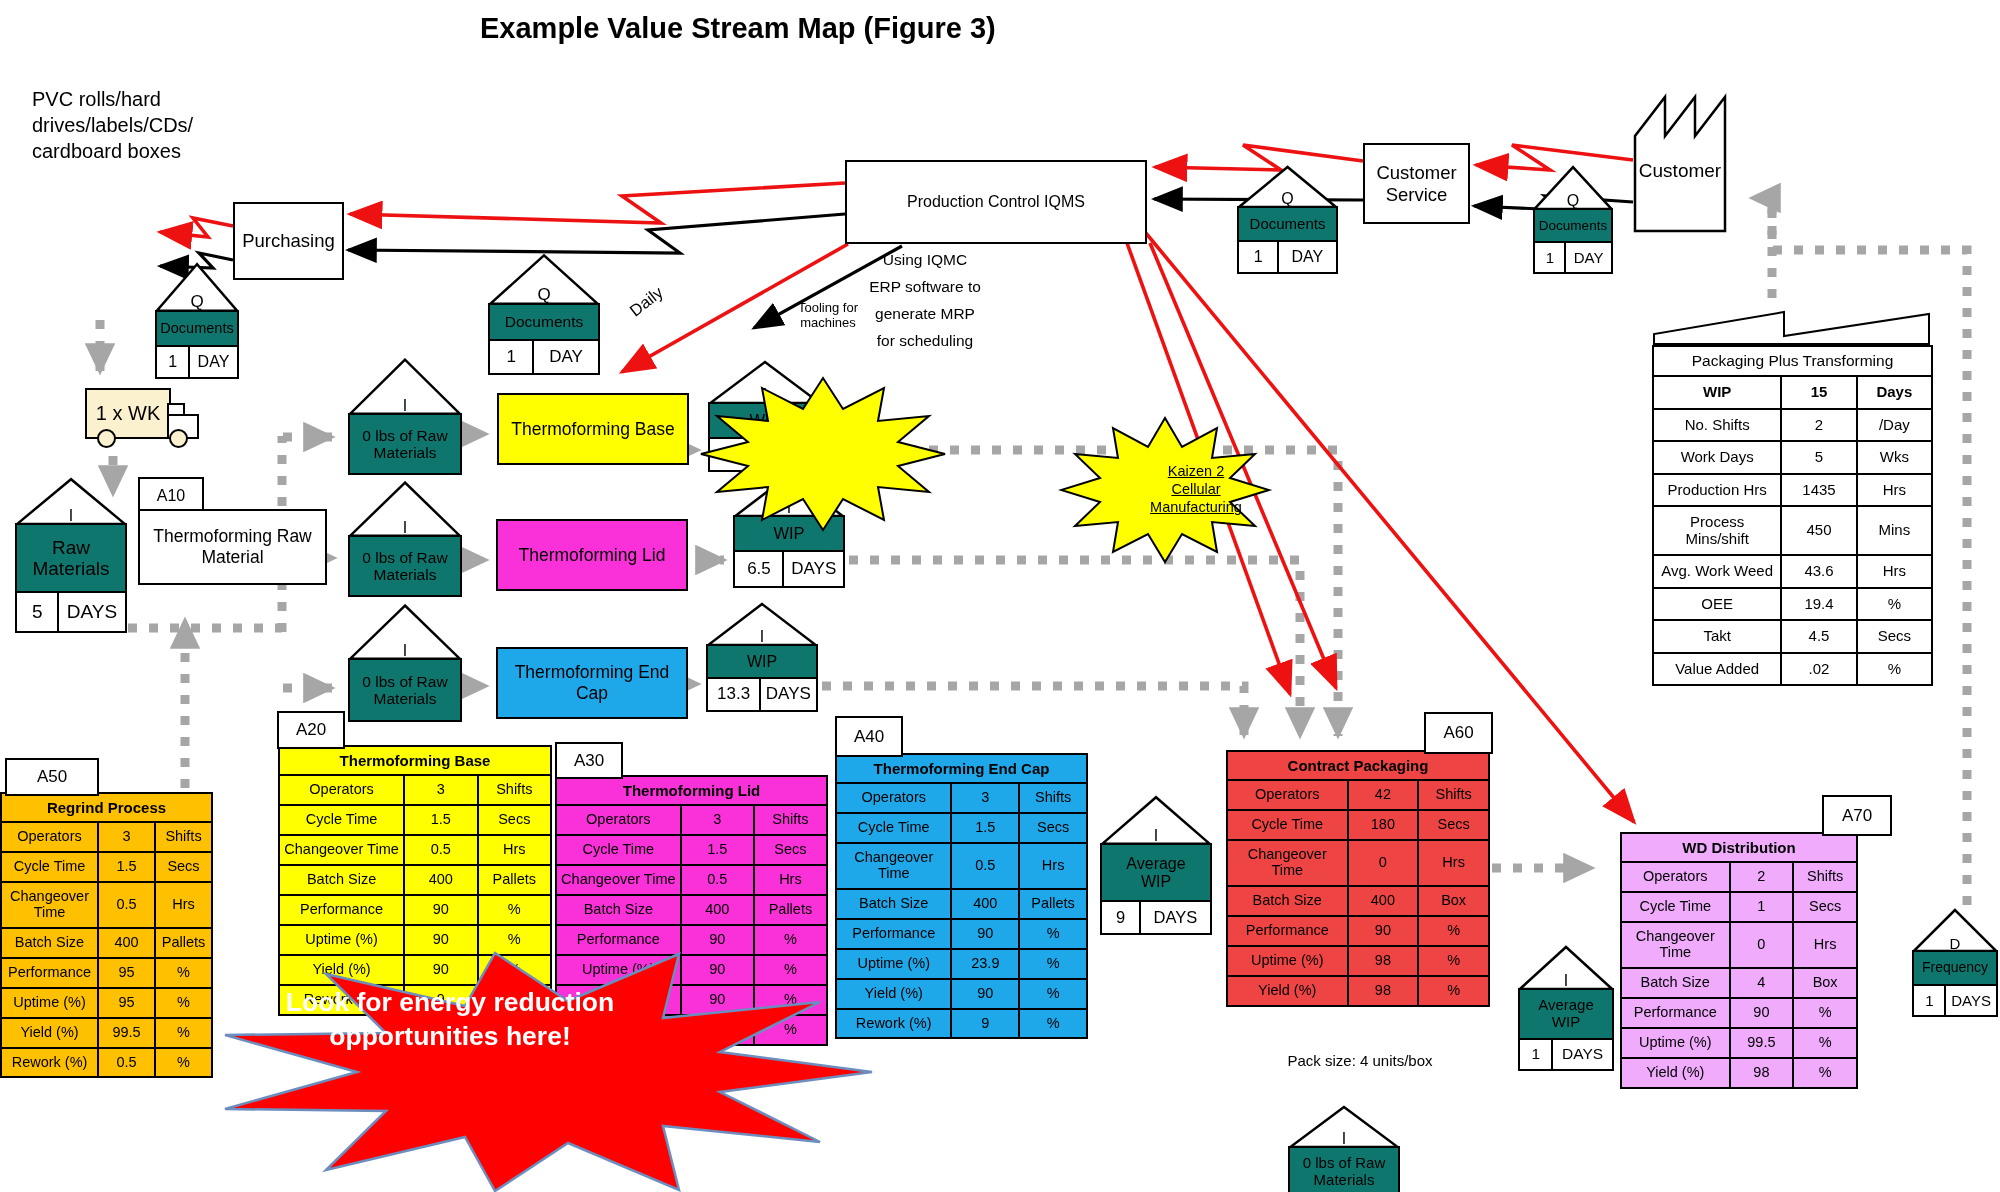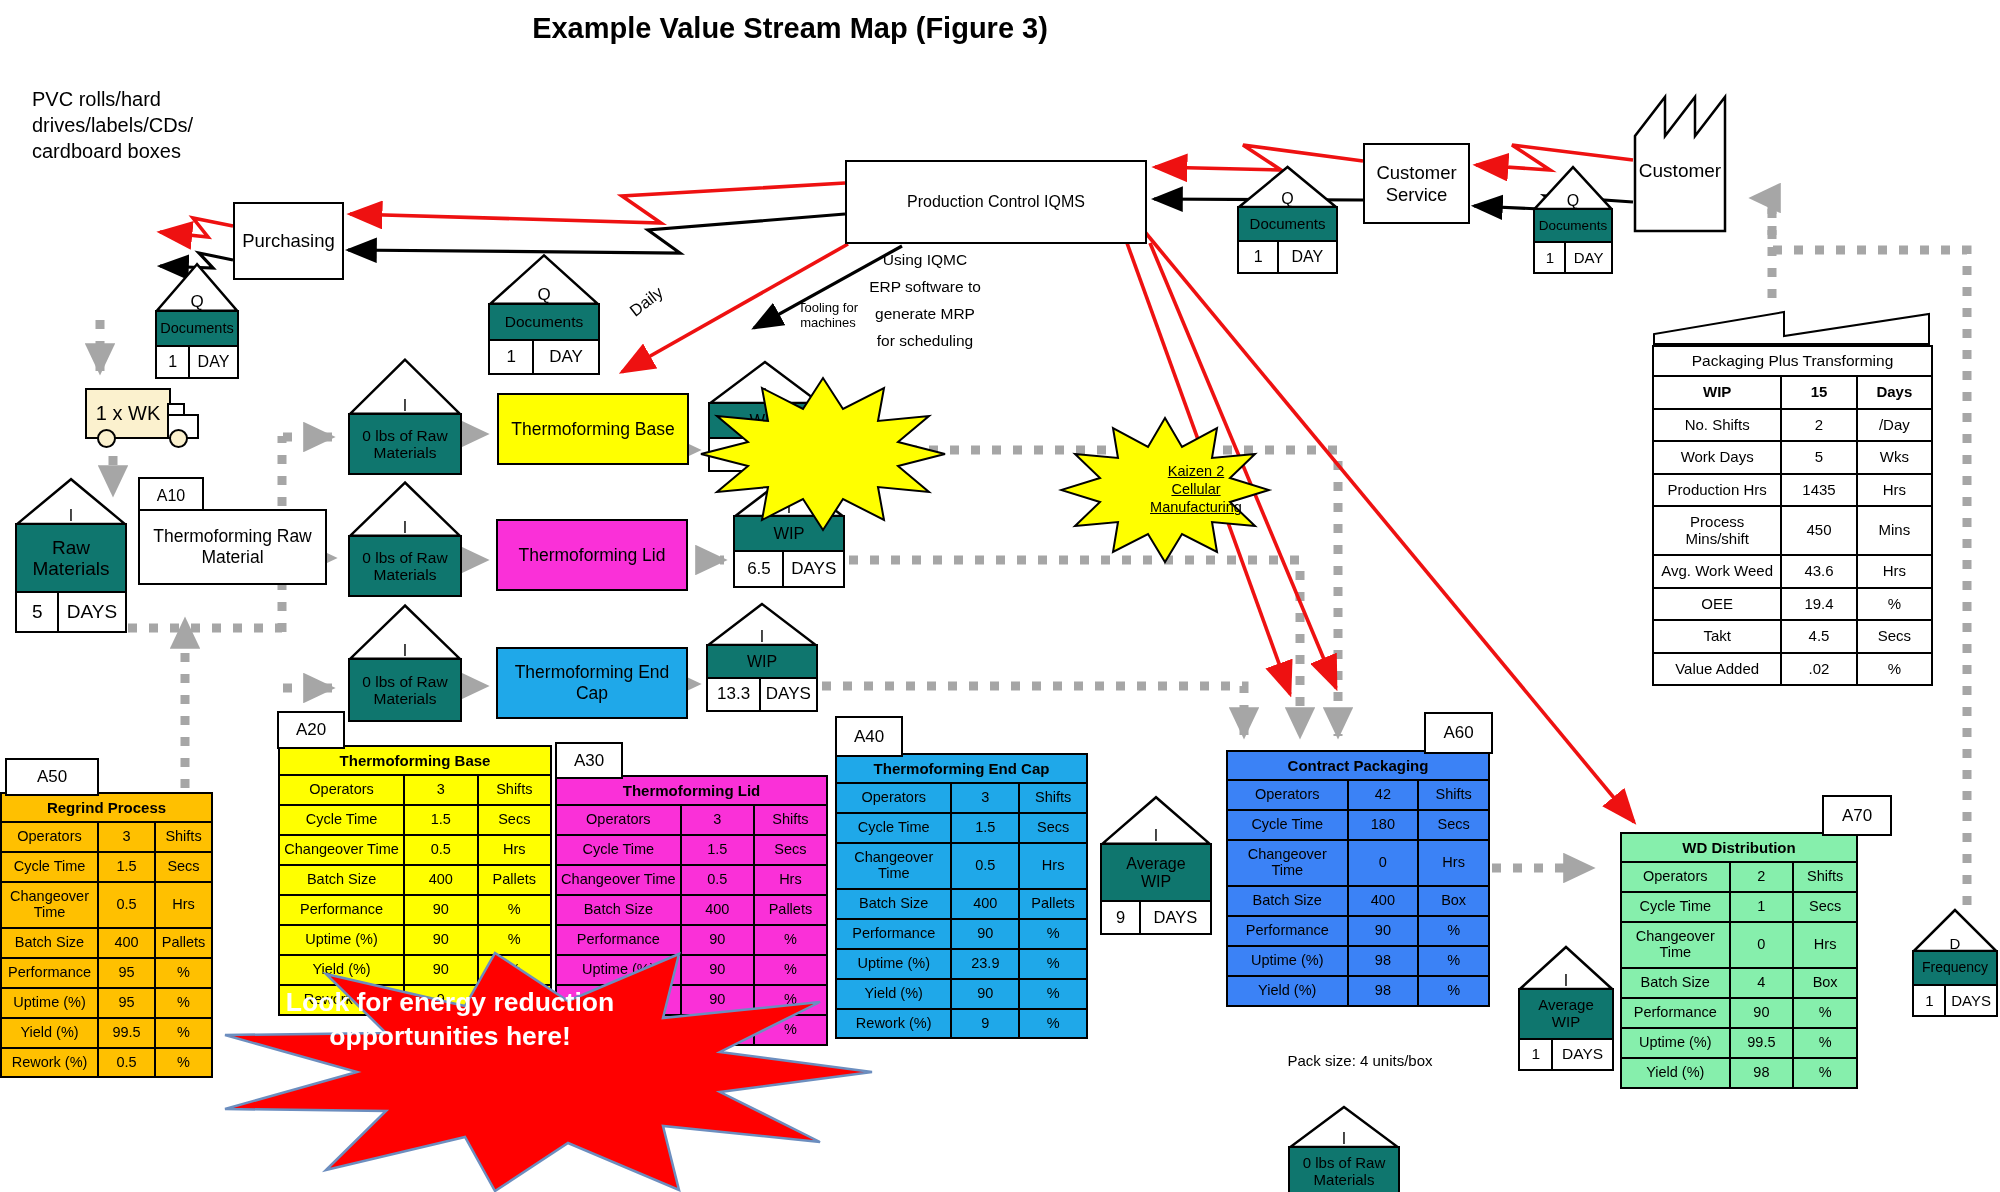--- a/index.html
+++ b/index.html
@@ -97,21 +97,21 @@
       <polyline points="1363,161 1243,145 1281,170 1155,167" marker-end="url(#ar)"></polyline>
       <polyline points="845,183 622,196 661,223 350,214" marker-end="url(#ar)"></polyline>
       <polyline points="233,226 193,218 208,237 160,232" marker-end="url(#ar)"></polyline>
       <polyline points="848,244 622,372" marker-end="url(#ar)"></polyline>
       <polyline points="1127,243 1290,694" marker-end="url(#ar)"></polyline>
       <polyline points="1150,243 1336,688" marker-end="url(#ar)"></polyline>
       <polyline points="1145,232 1634,822" marker-end="url(#ar)"></polyline>
     </g>
   </svg>
 
-  <div class="note" style="left:480px;top:12px;width:620px;text-align:center;font-size:29px;font-weight:bold;">Example Value Stream Map (Figure 3)</div>
+  <div class="note" style="left:480px;top:12px;width:620px;font-size:29px;font-weight:bold;">Example Value Stream Map (Figure 3)</div>
 
   <div class="note" style="left:32px;top:86px;font-size:20px;line-height:26px;">
     <div>PVC rolls/hard</div>
     <div>drives/labels/CDs/</div>
     <div>cardboard boxes</div>
   </div>
 
 
   <div class="factory" style="left:1633px;top:92px;width:94px;height:141px;">
     <svg viewBox="0 0 94 141" preserveAspectRatio="none">
@@ -552,21 +552,21 @@
           <tr>
             <td>Rework (%)</td>
             <td>9</td>
             <td>%</td>
           </tr>
         </tbody>
       </table>
   </div>
 
   <div class="ttab" style="left:1424px;top:712px;width:65px;height:38px;">A60</div>
-  <div class="dtwrap" style="left: 1226px; top: 750px; width: 264px; background: #3b82f6;">
+  <div class="dtwrap" style="left: 1226px; top: 750px; width: 264px; background: #ef4444;">
     <div class="dtitle">Contract Packaging</div>
     <table class="dgrid">
         <tbody>
           <tr>
             <td>Operators</td>
             <td>42</td>
             <td>Shifts</td>
           </tr>
           <tr>
             <td>Cycle Time</td>
@@ -597,21 +597,21 @@
             <td>Yield (%)</td>
             <td>98</td>
             <td>%</td>
           </tr>
         </tbody>
       </table>
   </div>
   <div class="note" style="left:1240px;top:1052px;width:240px;text-align:center;font-size:15px;">Pack size: 4 units/box</div>
 
   <div class="ttab" style="left:1822px;top:795px;width:66px;height:37px;">A70</div>
-  <div class="dtwrap" style="left: 1620px; top: 832px; width: 238px; background: #86efac;">
+  <div class="dtwrap" style="left: 1620px; top: 832px; width: 238px; background: #f0abfc;">
     <div class="dtitle">WD Distribution</div>
     <table class="dgrid">
         <tbody>
           <tr>
             <td>Operators</td>
             <td>2</td>
             <td>Shifts</td>
           </tr>
           <tr>
             <td>Cycle Time</td>

